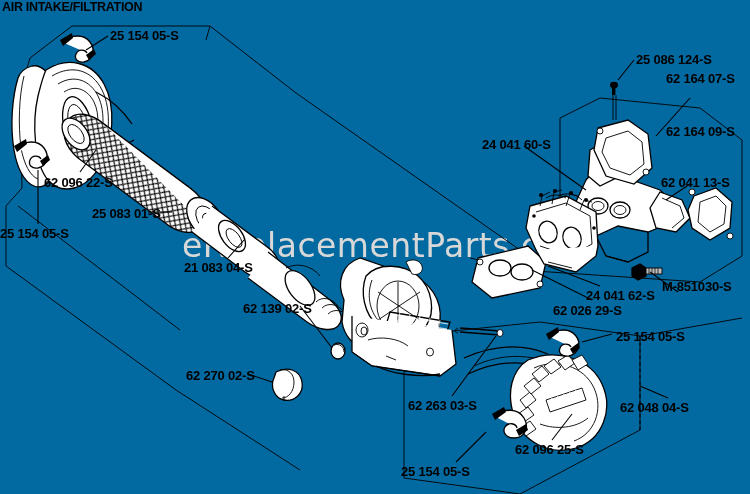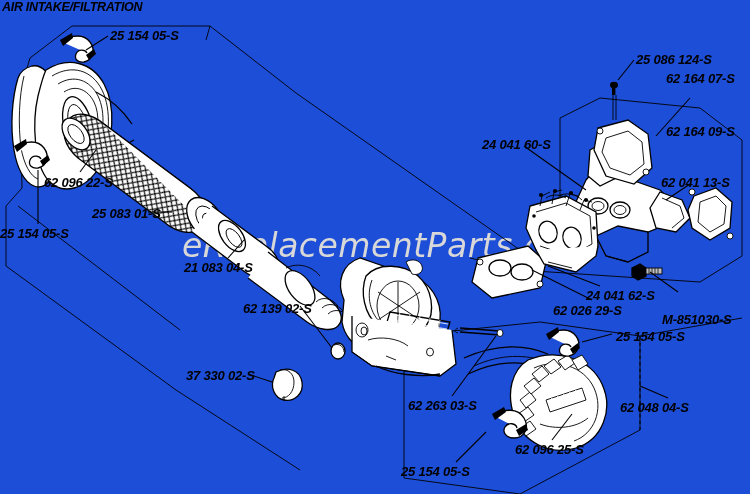--- a/index.html
+++ b/index.html
@@ -1,18 +1,18 @@
 <!DOCTYPE html>
 <html><head>
 <meta charset="utf-8">
 <style>
   html,body{margin:0;padding:0;background:#ffffff;}
   body{width:750px;height:494px;overflow:hidden;
        font-family:"Liberation Sans",sans-serif;color:#000;}
-  #stage{position:relative;width:750px;height:494px;background:#1d4ed8;font-style:italic;}
+  #stage{position:relative;width:750px;height:494px;background:#0369a1;}
 
   
   .title{position:absolute;left:2px;top:0px;font-size:12.5px;font-weight:bold;
          letter-spacing:-0.3px;white-space:nowrap;}
 
   
   .lbl{position:absolute;font-size:13px;font-weight:bold;white-space:nowrap;
        letter-spacing:-0.2px;line-height:11px;}
 
   
@@ -368,28 +368,28 @@
       <path d="M678,292 L650,272"></path>
     </g>
   </svg>
 
   <div class="lbl" style="left:110px;top:30px;">25 154 05-S</div>
   <div class="lbl" style="left:44px;top:177px;">62 096 22-S</div>
   <div class="lbl" style="left:0px;top:228px;">25 154 05-S</div>
   <div class="lbl" style="left:92px;top:208px;">25 083 01-S</div>
   <div class="lbl" style="left:184px;top:262px;">21 083 04-S</div>
   <div class="lbl" style="left:243px;top:303px;">62 139 02-S</div>
-  <div class="lbl" style="left:186px;top:370px;">37 330 02-S</div>
+  <div class="lbl" style="left:186px;top:370px;">62 270 02-S</div>
   <div class="lbl" style="left:408px;top:400px;">62 263 03-S</div>
   <div class="lbl" style="left:401px;top:466px;">25 154 05-S</div>
   <div class="lbl" style="left:515px;top:444px;">62 096 25-S</div>
   <div class="lbl" style="left:620px;top:402px;">62 048 04-S</div>
   <div class="lbl" style="left:616px;top:331px;">25 154 05-S</div>
   <div class="lbl" style="left:636px;top:54px;">25 086 124-S</div>
   <div class="lbl" style="left:666px;top:73px;">62 164 07-S</div>
   <div class="lbl" style="left:666px;top:90px;margin-top:36px;">62 164 09-S</div>
   <div class="lbl" style="left:482px;top:139px;">24 041 60-S</div>
   <div class="lbl" style="left:661px;top:177px;">62 041 13-S</div>
   <div class="lbl" style="left:586px;top:290px;text-align:right;">24 041 62-S</div>
   <div class="lbl" style="left:553px;top:305px;">62 026 29-S</div>
-  <div class="lbl" style="left:662px;top:314px;">M-851030-S</div>
+  <div class="lbl" style="left:662px;top:281px;">M-851030-S</div>
 
 </div>
 
 </body></html>

